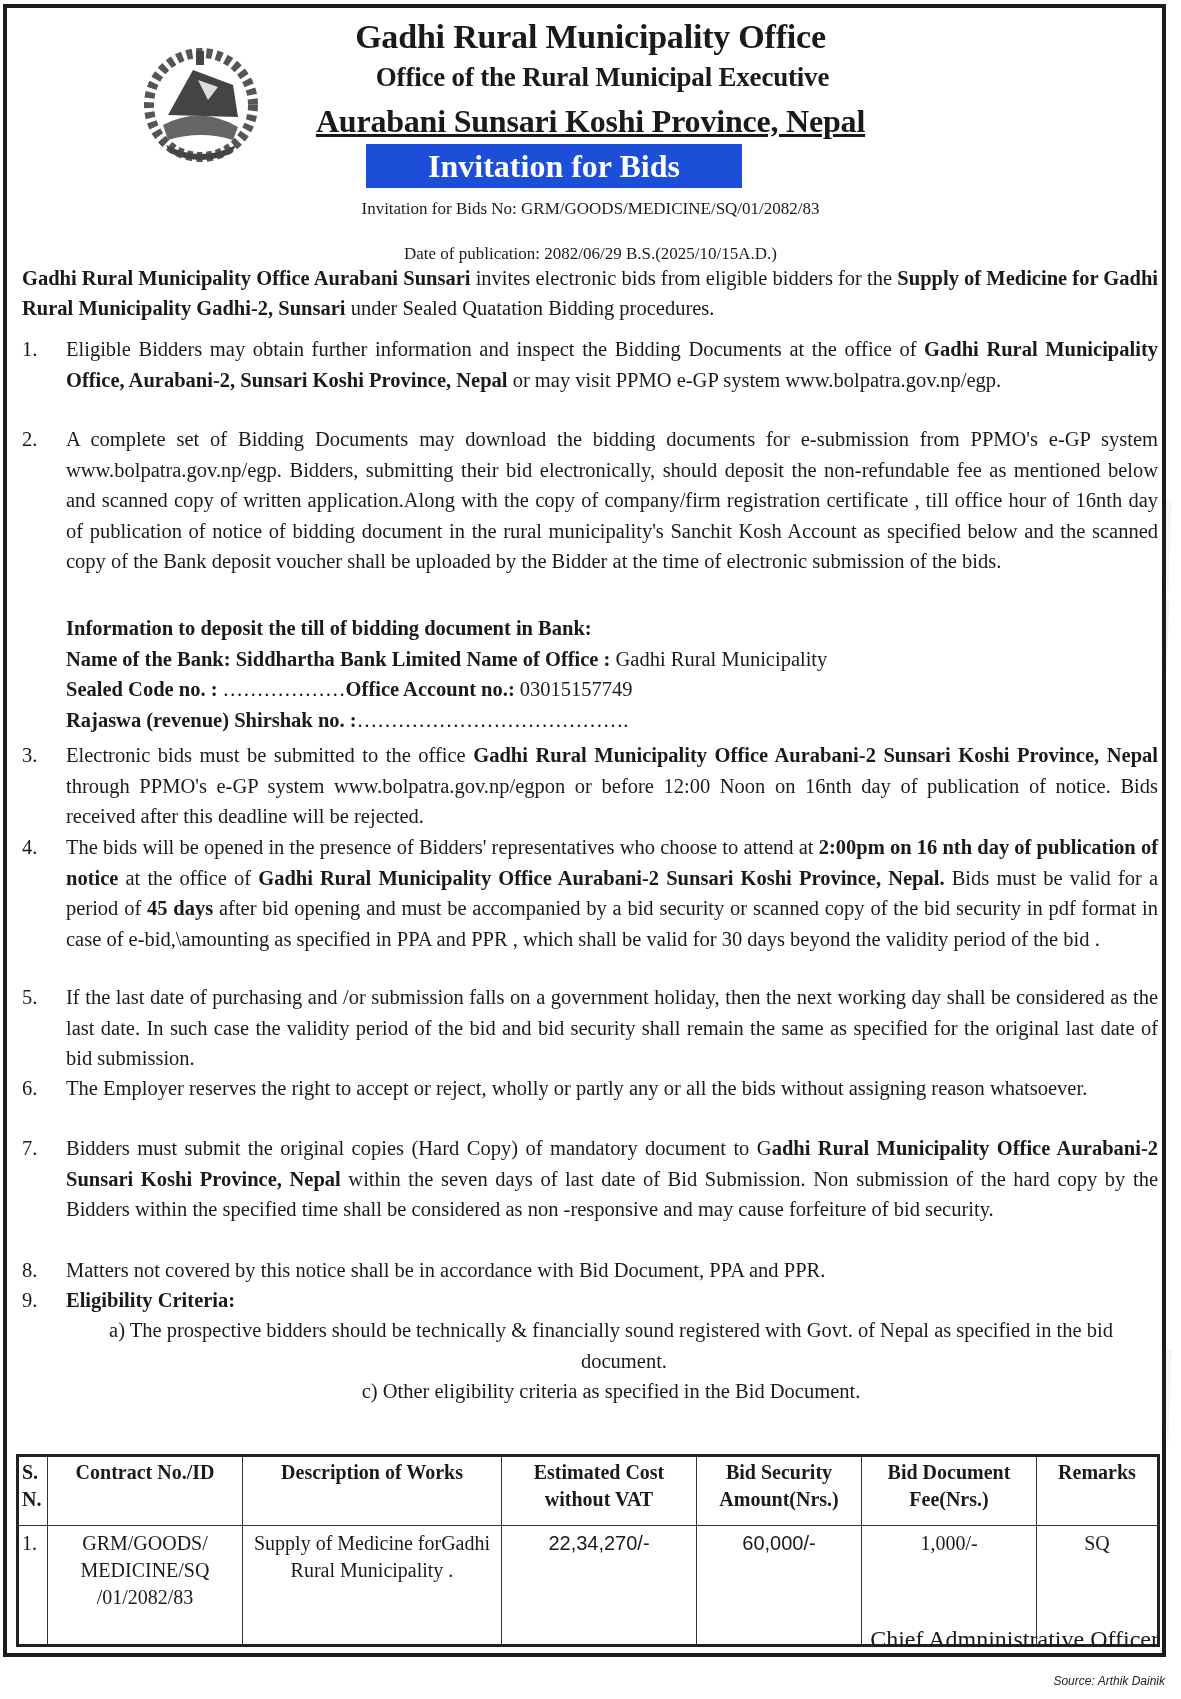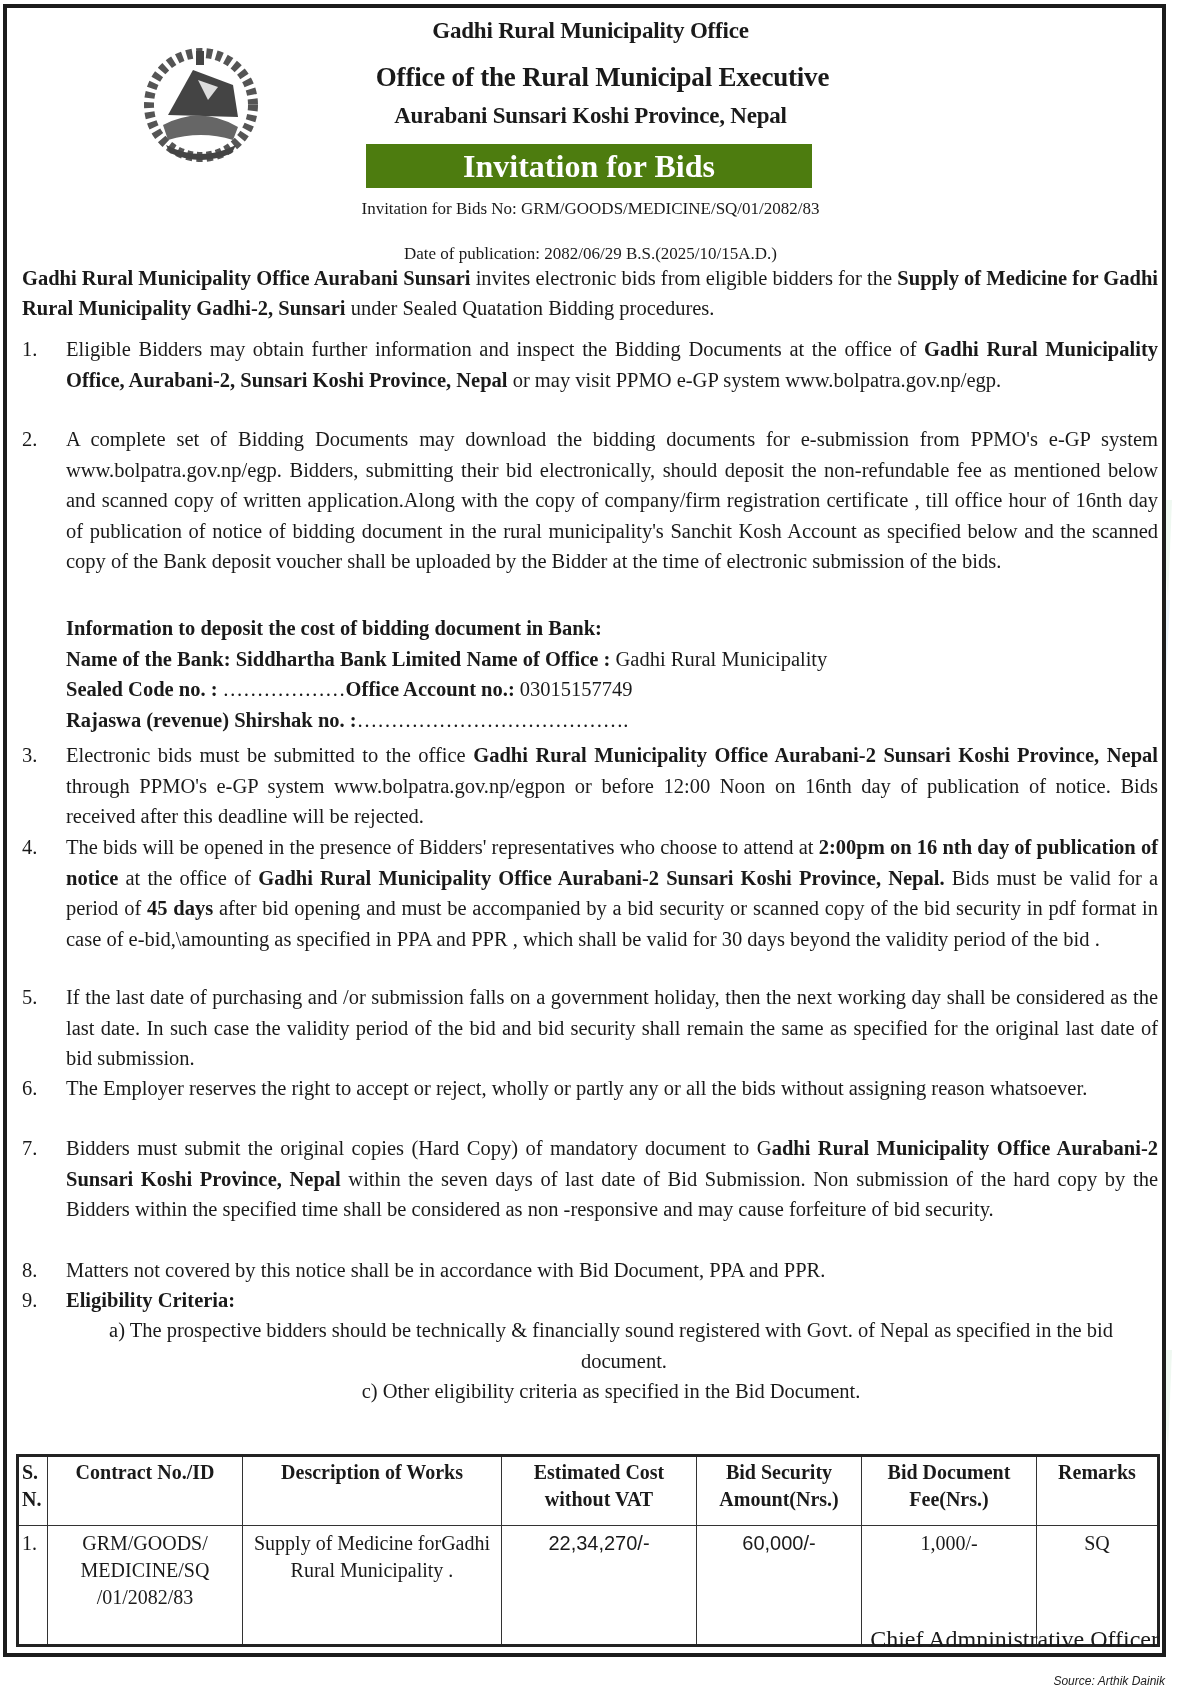--- a/index.html
+++ b/index.html
@@ -2,25 +2,25 @@
 <html><head>
 <meta charset="utf-8">
 <style>
   html, body { margin: 0; padding: 0; background: #ffffff; }
   body { width: 1181px; height: 1699px; position: relative; overflow: hidden;
          font-family: "Liberation Serif", serif; color: #1a1a1a; }
   .frame { position: absolute; left: 3px; top: 4px; width: 1163px; height: 1653px;
            border: 4px solid #1c1c1c; border-top-width: 4px; box-sizing: border-box; background: #fff; }
   .emblem { position: absolute; left: 138px; top: 45px; width: 126px; height: 118px; }
   .hdr { position: absolute; left: 0; width: 100%; text-align: center; font-weight: bold; letter-spacing: -0.2px; }
-  .h1 { top: 18px; font-size: 23px; }
+  .h1 { top: 18px; font-size: 34px; }
   .h2 { top: 62px; font-size: 27px; padding-left: 12px; }
-  .h3 { top: 103px; font-size: 23px; }
-  .title-box { position: absolute; left: 366px; top: 144px; width: 446px; height: 44px;
-               background: #4d7c0f; color: #fff; font-weight: bold; font-size: 32px;
+  .h3 { top: 103px; font-size: 32px; text-decoration: underline; }
+  .title-box { position: absolute; left: 366px; top: 144px; width: 376px; height: 44px;
+               background: #1d4ed8; color: #fff; font-weight: bold; font-size: 32px;
                text-align: center; line-height: 44px; }
   .sub { position: absolute; left: 0; width: 100%; text-align: center; font-size: 17px; }
   .sub1 { top: 199px; }
   .sub2 { top: 244px; }
   .body { position: absolute; left: 22px; width: 1136px; font-size: 20.5px; line-height: 30px; text-align: justify; }
   .intro { top: 263px; }
   .item { position: absolute; left: 22px; width: 1136px; font-size: 20.5px; line-height: 30.5px; text-align: justify; }
   .num { position: absolute; left: 0; top: 0; width: 36px; }
   .txt { margin-left: 44px; }
   b { font-weight: bold; }
@@ -85,21 +85,21 @@
   <span class="num">1.</span>
   <div class="txt"><span>Eligible Bidders may obtain further information and inspect the Bidding Documents at the office of </span><b>Gadhi Rural Municipality Office, Aurabani-2, Sunsari Koshi Province, Nepal</b><span> or may visit PPMO e-GP system www.bolpatra.gov.np/egp.</span></div>
 </div>
 
 <div class="item" style="top:424px;">
   <span class="num">2.</span>
   <div class="txt"><span>A complete set of Bidding Documents may download the bidding documents for e-submission from PPMO's e-GP system www.bolpatra.gov.np/egp. Bidders, submitting their bid electronically,  should  deposit  the  non-refundable fee    as mentioned below and scanned copy of written application.Along with the copy of company/firm registration certificate , till office hour of 16nth day of publication of notice of bidding document in the rural municipality's Sanchit Kosh Account as specified below and the scanned copy of the Bank deposit voucher shall be uploaded by the Bidder at the time of electronic submission of the bids.</span></div>
 </div>
 
 <div class="bank" style="top:613px;">
-  <div><b>Information to deposit the cost of bidding document in Bank:</b></div>
+  <div><b>Information to deposit the till of bidding document in Bank:</b></div>
   <div><b>Name of the Bank: Siddhartha Bank Limited Name of Office : </b><span>Gadhi Rural Municipality</span></div>
   <div><b>Sealed Code no. : </b><span>………………</span><b>Office Account no.: </b><span>03015157749</span></div>
   <div><b>Rajaswa (revenue) Shirshak no. :</b><span>………………………………….</span></div>
 </div>
 
 <div class="item" style="top:740px;">
   <span class="num">3.</span>
   <div class="txt"><span>Electronic bids must be submitted to the office </span><b>Gadhi Rural Municipality Office Aurabani-2 Sunsari Koshi Province, Nepal</b><span> through PPMO's e-GP system www.bolpatra.gov.np/egpon or before 12:00 Noon on 16nth day of publication of notice. Bids received after this deadline will be rejected.</span></div>
 </div>
 

